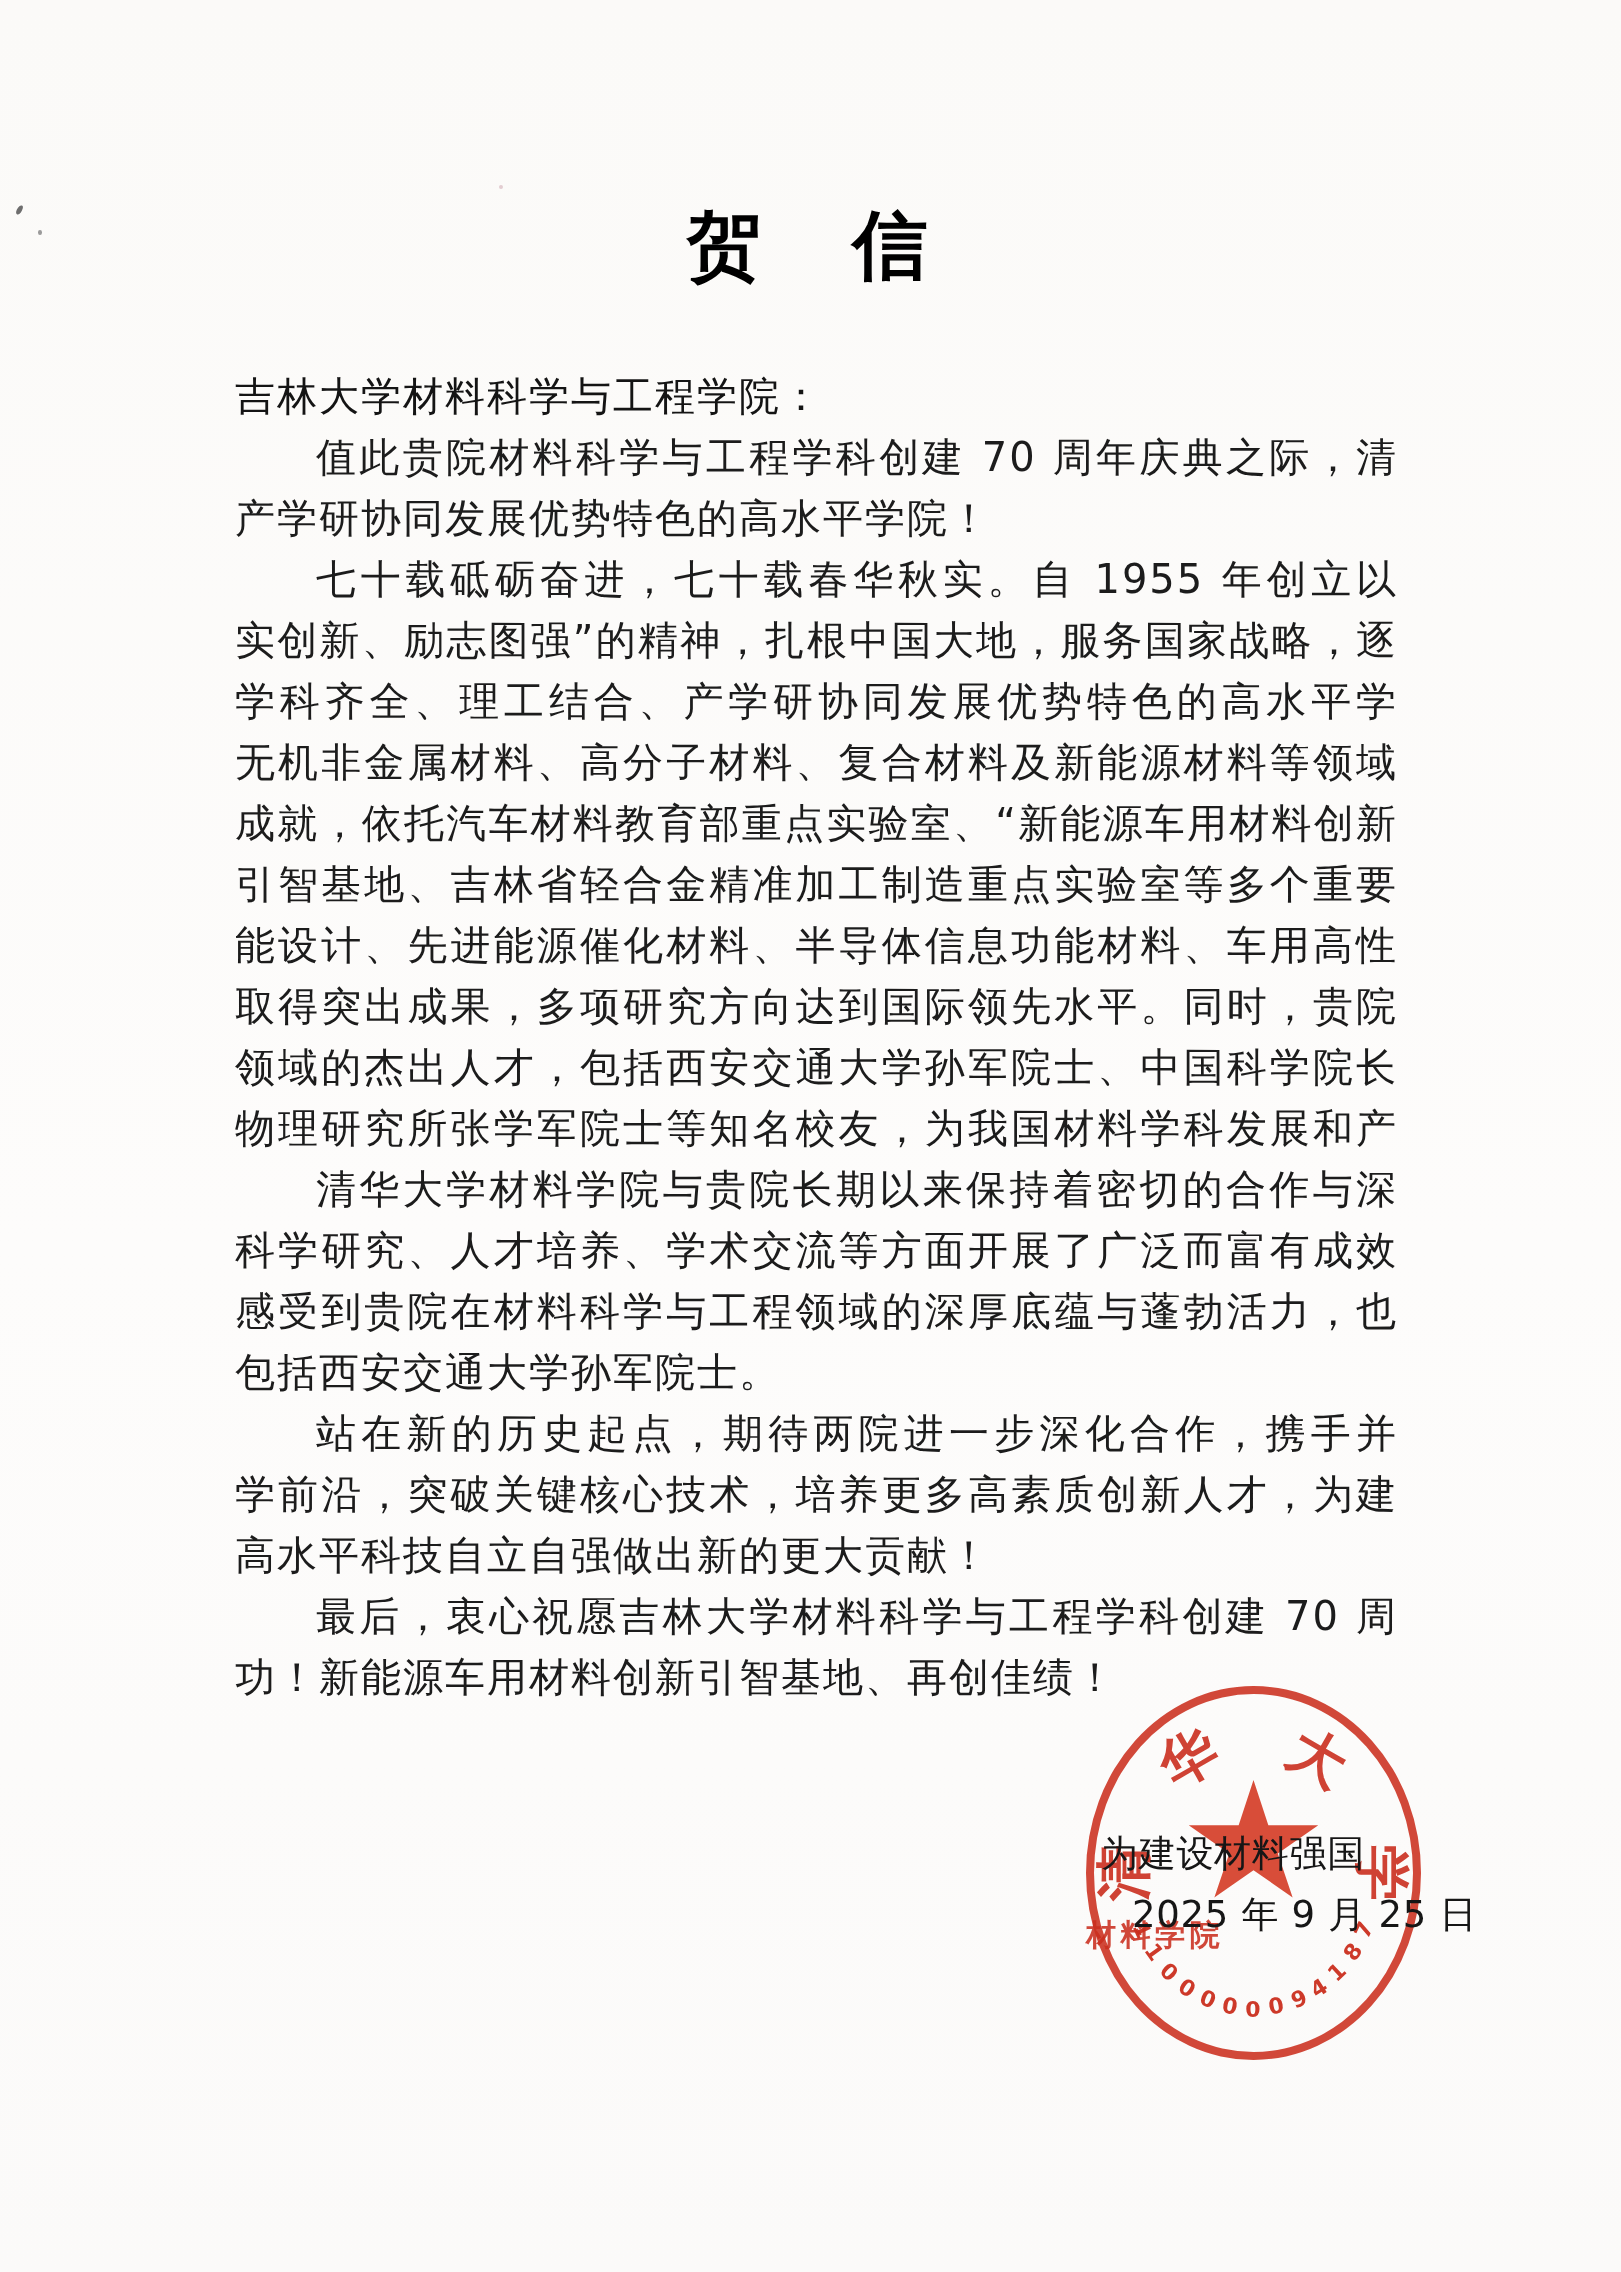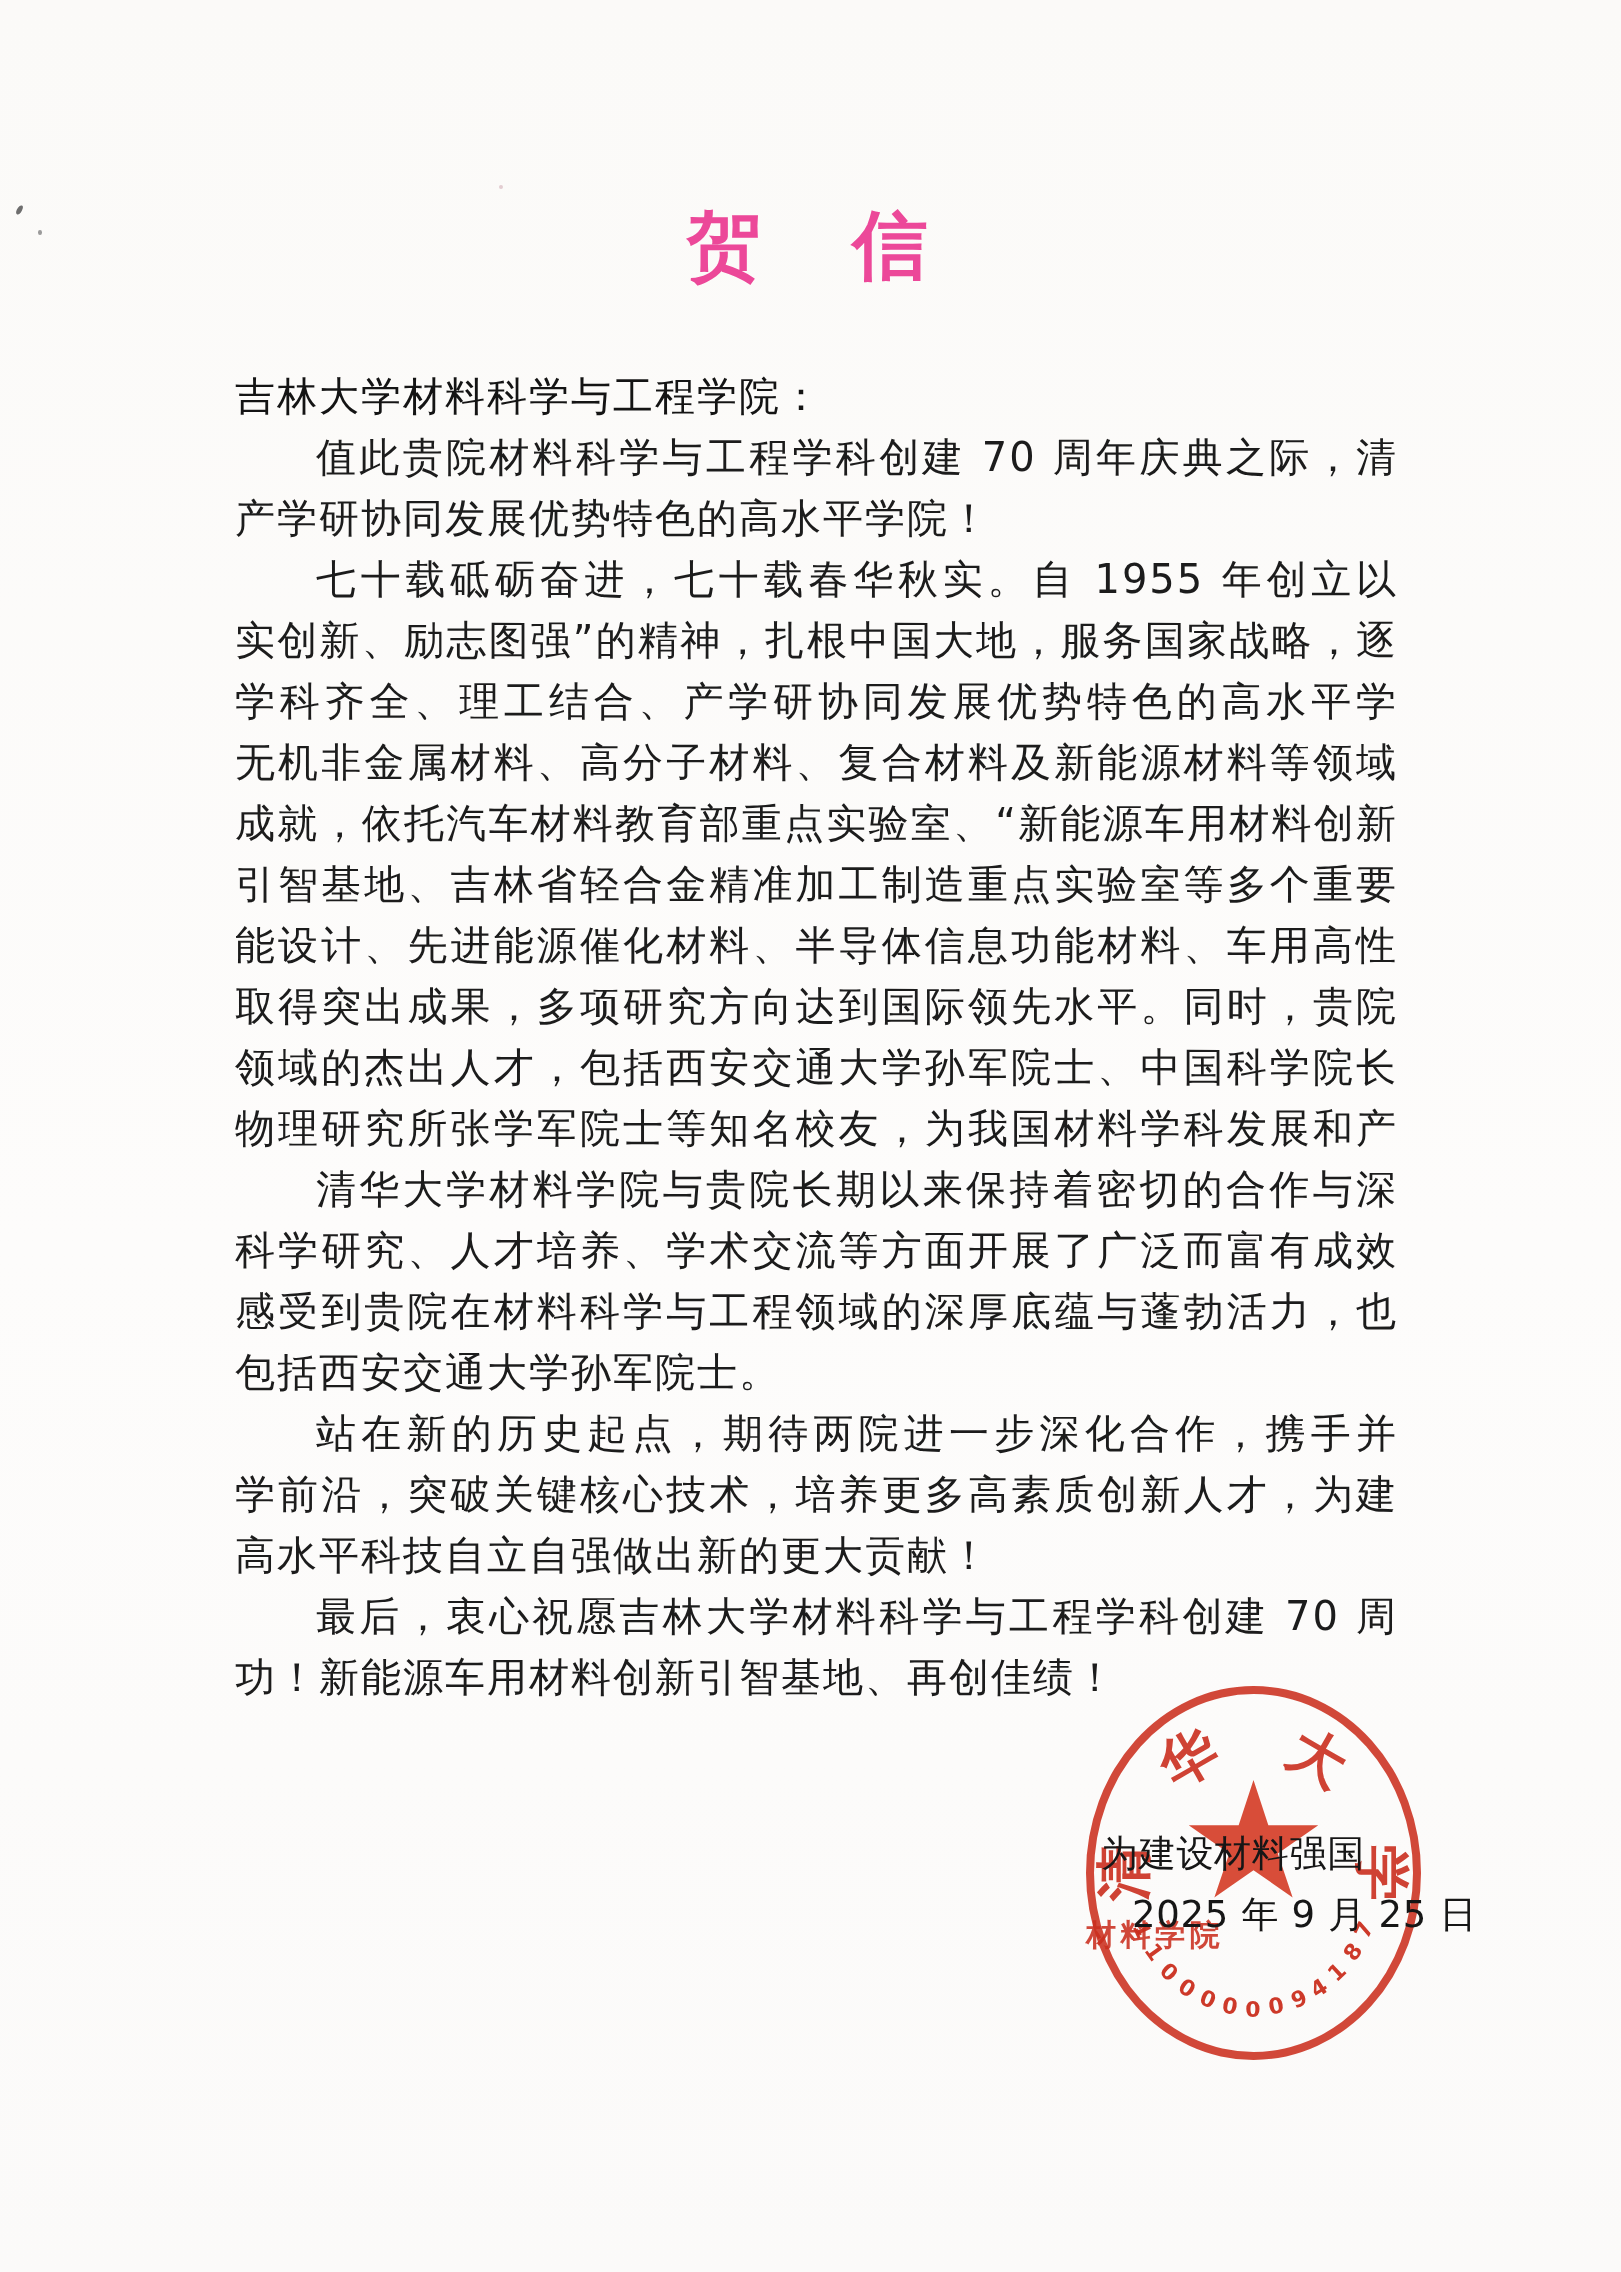--- a/index.html
+++ b/index.html
@@ -11,21 +11,21 @@
     position:relative;
     overflow:hidden;
   }
   .title{
     position:absolute;left:0;top:196px;width:100%;
     text-align:center;
     font-family:"DejaVu Serif",serif;
     font-weight:700;
     font-size:75px;
     letter-spacing:7.9px;
-    color:#ec4899;
+    color:#000000;
   }
   .textblock{
     position:absolute;left:235px;top:366px;width:1163px;
   }
   .row{
     height:61px;line-height:61px;
     font-size:40px;
     letter-spacing:2px;
     white-space:nowrap;
     color:#1c1c1c;

